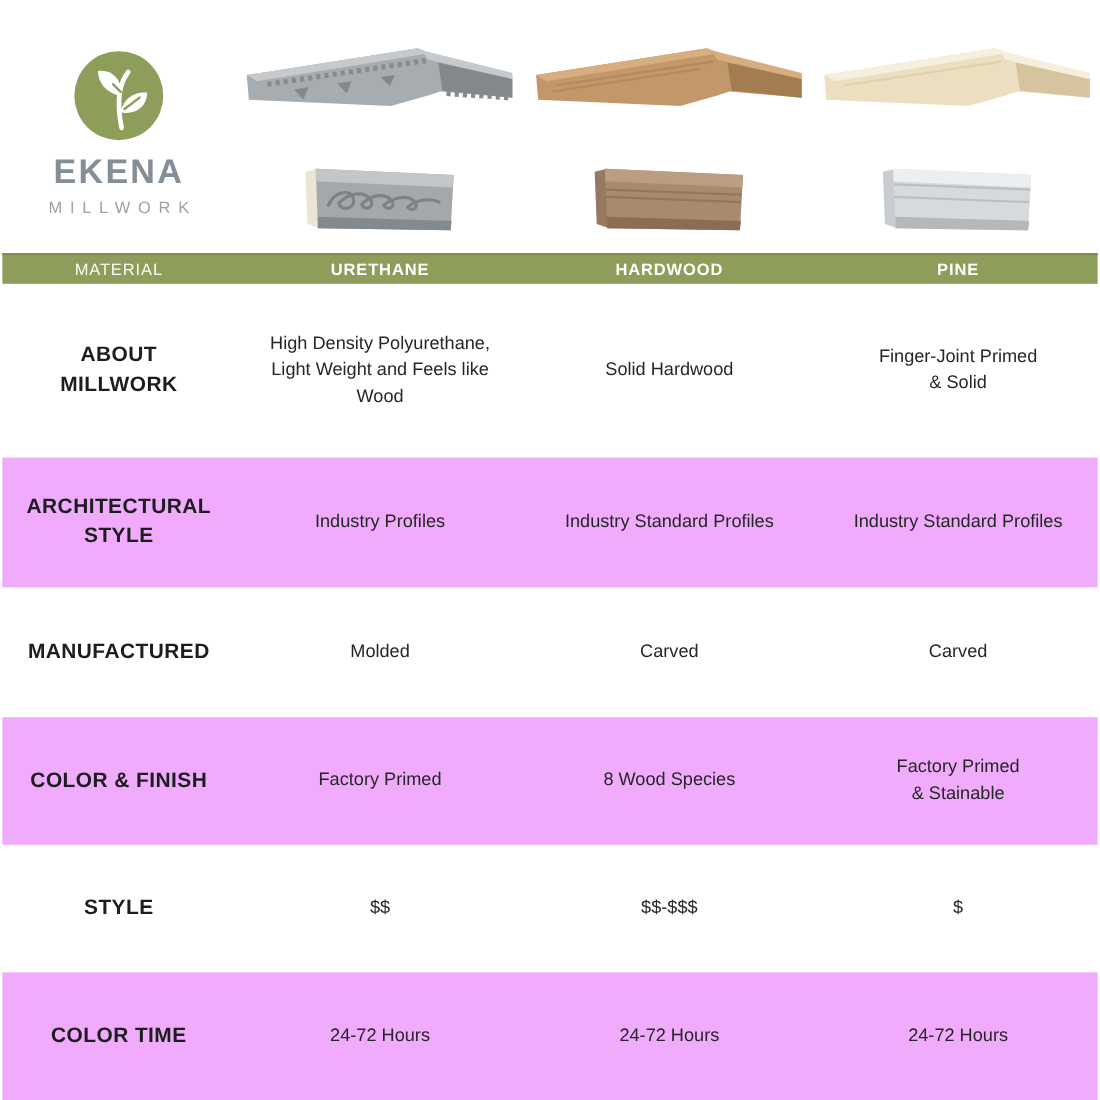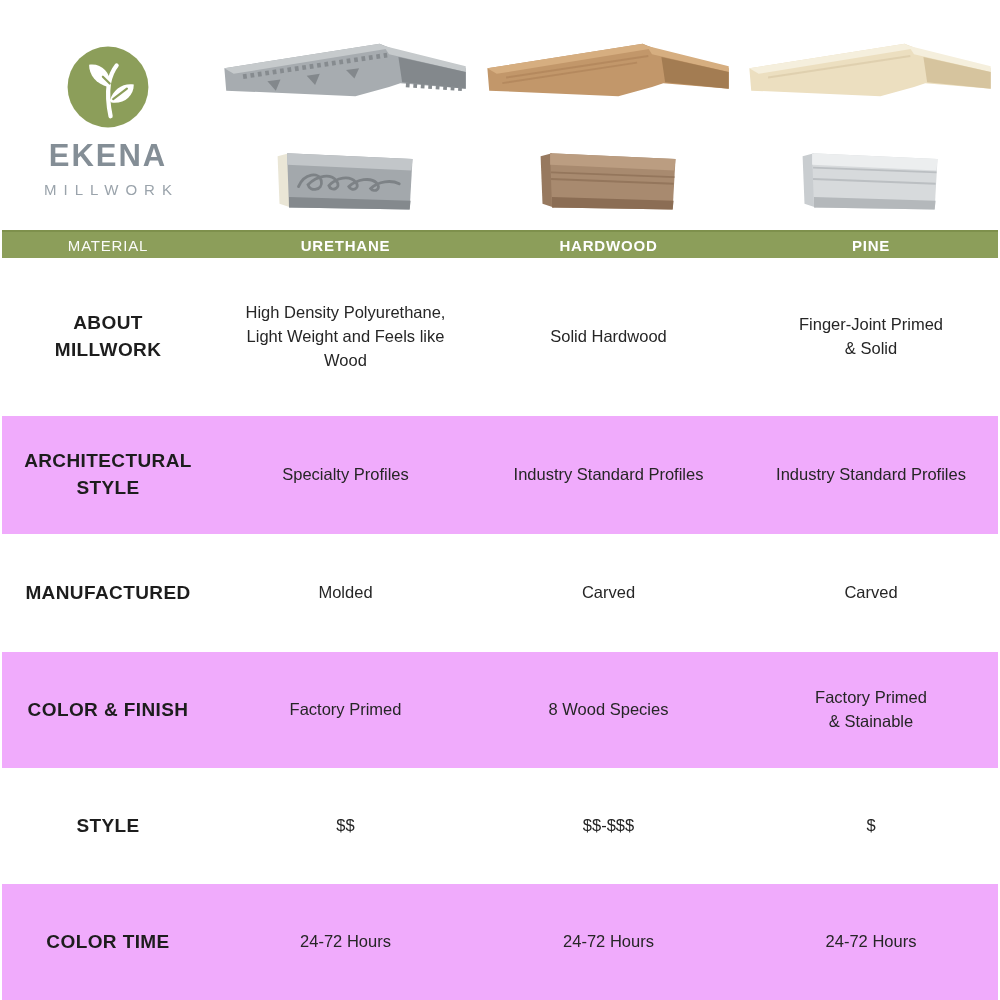--- a/index.html
+++ b/index.html
@@ -170,21 +170,21 @@
 Light Weight and Feels like
 Wood</div>
       <div class="cell-value">Solid Hardwood</div>
       <div class="cell-value">Finger-Joint Primed
 &amp; Solid</div>
     </div>
 
     <div class="trow r2 alt">
       <div class="row-label">ARCHITECTURAL
 STYLE</div>
-      <div class="cell-value">Specialty Profiles</div>
+      <div class="cell-value">Industry Profiles</div>
       <div class="cell-value">Industry Standard Profiles</div>
       <div class="cell-value">Industry Standard Profiles</div>
     </div>
 
     <div class="trow r3">
       <div class="row-label">MANUFACTURED</div>
       <div class="cell-value">Molded</div>
       <div class="cell-value">Carved</div>
       <div class="cell-value">Carved</div>
     </div>

